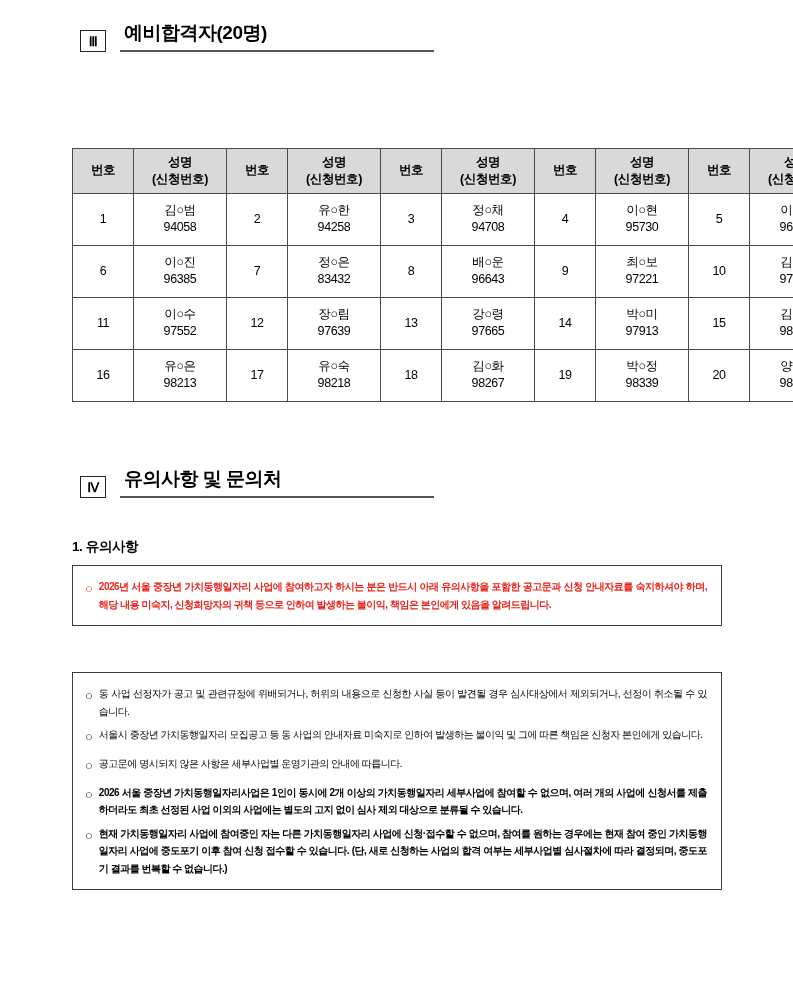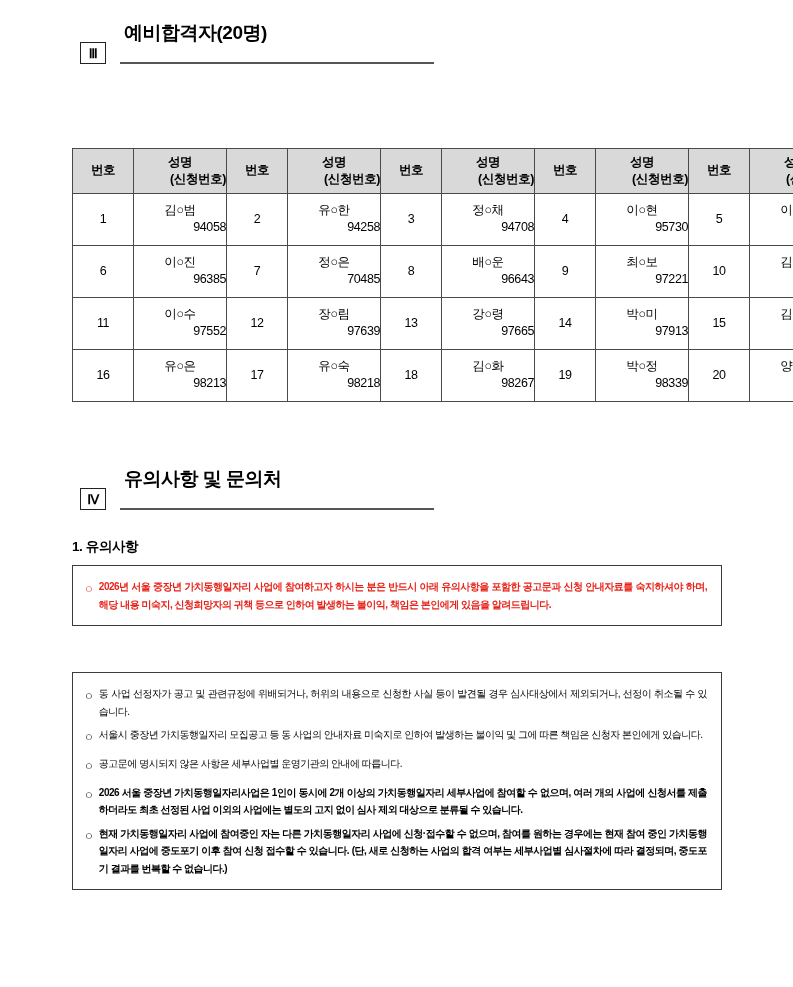--- a/index.html
+++ b/index.html
@@ -37,21 +37,21 @@
     font-weight: bold;
     display: flex;
     align-items: center;
     justify-content: center;
     box-sizing: border-box;
     letter-spacing: -0.5px;
   }
   .sec-title-wrap {
     margin-left: 14px;
     border-bottom: 2px solid #555;
-    padding: 0 60px 16px 4px;
+    padding: 0 60px 4px 4px;
     min-width: 250px;
   }
   .sec-title {
     font-size: 19px;
     font-weight: bold;
     letter-spacing: -0.5px;
     white-space: nowrap;
   }
 
   
@@ -80,21 +80,21 @@
     font-weight: bold;
     padding: 5px 0;
     line-height: 1.35;
   }
   table.pass-table td {
     padding: 8px 0;
     line-height: 1.4;
   }
   .col-no { width: 60px; }
   .col-nm { width: 92px; }
-  .nm-line2 { display: block; text-align: right; }
+  .nm-line2 { display: block; }
 
   
   .sub-head {
     font-size: 13.5px;
     font-weight: bold;
     letter-spacing: -0.4px;
   }
   .box {
     border: 1px solid #3c3c3c;
     box-sizing: border-box;
@@ -216,21 +216,21 @@
         </tr>
         <tr>
           <td>6</td>
           <td>
             <span>이○진</span>
             <span class="nm-line2">96385</span>
           </td>
           <td>7</td>
           <td>
             <span>정○은</span>
-            <span class="nm-line2">70485</span>
+            <span class="nm-line2">83432</span>
           </td>
           <td>8</td>
           <td>
             <span>배○운</span>
             <span class="nm-line2">96643</span>
           </td>
           <td>9</td>
           <td>
             <span>최○보</span>
             <span class="nm-line2">97221</span>

